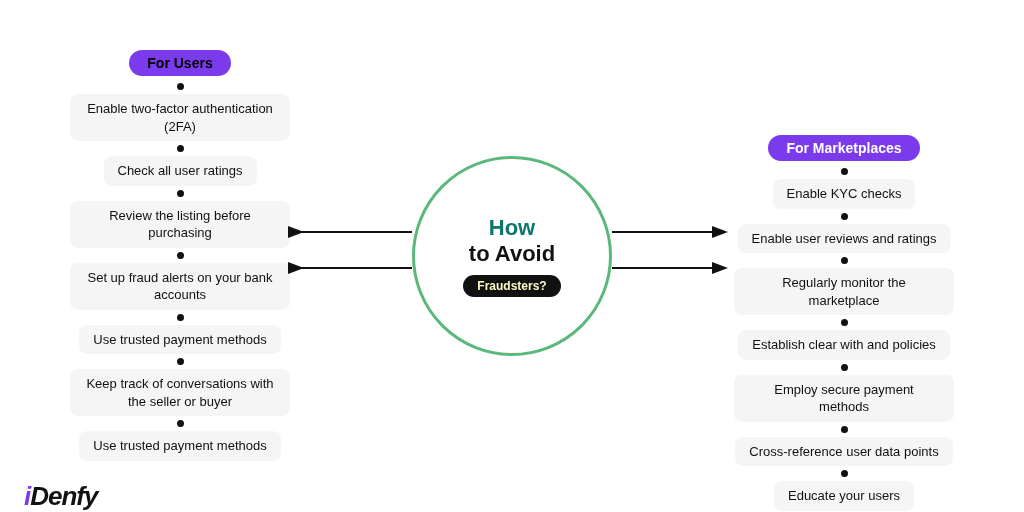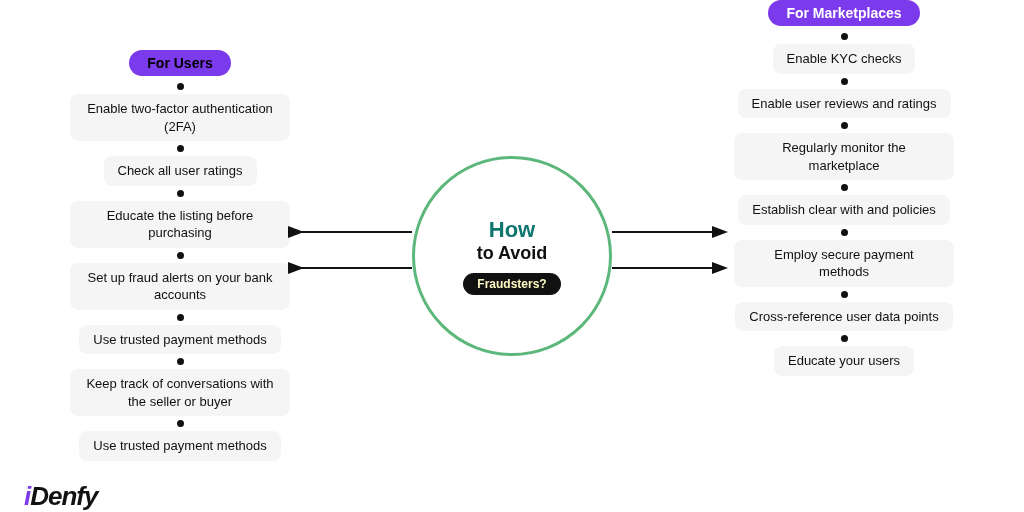--- a/index.html
+++ b/index.html
@@ -40,21 +40,21 @@
       text-align: center;
     }
 
     .center-how {
       font-size: 22px;
       font-weight: 700;
       color: #0f766e;
       line-height: 1.2;
     }
     .center-to-avoid {
-      font-size: 18px;
+      font-size: 22px;
       font-weight: 700;
       color: #111;
       line-height: 1.2;
     }
     .center-fraudsters {
       background: #111;
       color: #fef9c3;
       border-radius: 20px;
       padding: 4px 14px;
       font-size: 12px;
@@ -79,21 +79,21 @@
     
     .right-panel {
       position: absolute;
       right: 0;
       top: 0;
       width: 380px;
       height: 100%;
       display: flex;
       flex-direction: column;
       align-items: center;
-      justify-content: flex-start;
+      justify-content: flex-end;
       padding-left: 20px;
     }
 
     .section-badge {
       border-radius: 20px;
       padding: 5px 18px;
       font-size: 14px;
       font-weight: 700;
       margin-bottom: 4px;
       display: inline-block;
@@ -172,21 +172,21 @@
 
   <div class="left-panel">
     <div class="items-list">
       <span class="section-badge badge-users">For Users</span>
 
     <span class="bullet"></span>
         <div class="item-box">Enable two-factor authentication (2FA)</div>
         <span class="bullet"></span>
         <div class="item-box">Check all user ratings</div>
         <span class="bullet"></span>
-        <div class="item-box">Educate the listing before purchasing</div>
+        <div class="item-box">Review the listing before purchasing</div>
         <span class="bullet"></span>
         <div class="item-box">Set up fraud alerts on your bank accounts</div>
         <span class="bullet"></span>
         <div class="item-box">Use trusted payment methods</div>
         <span class="bullet"></span>
         <div class="item-box">Keep track of conversations with the seller or buyer</div>
         <span class="bullet"></span>
         <div class="item-box">Use trusted payment methods</div>
       </div>
   </div>

